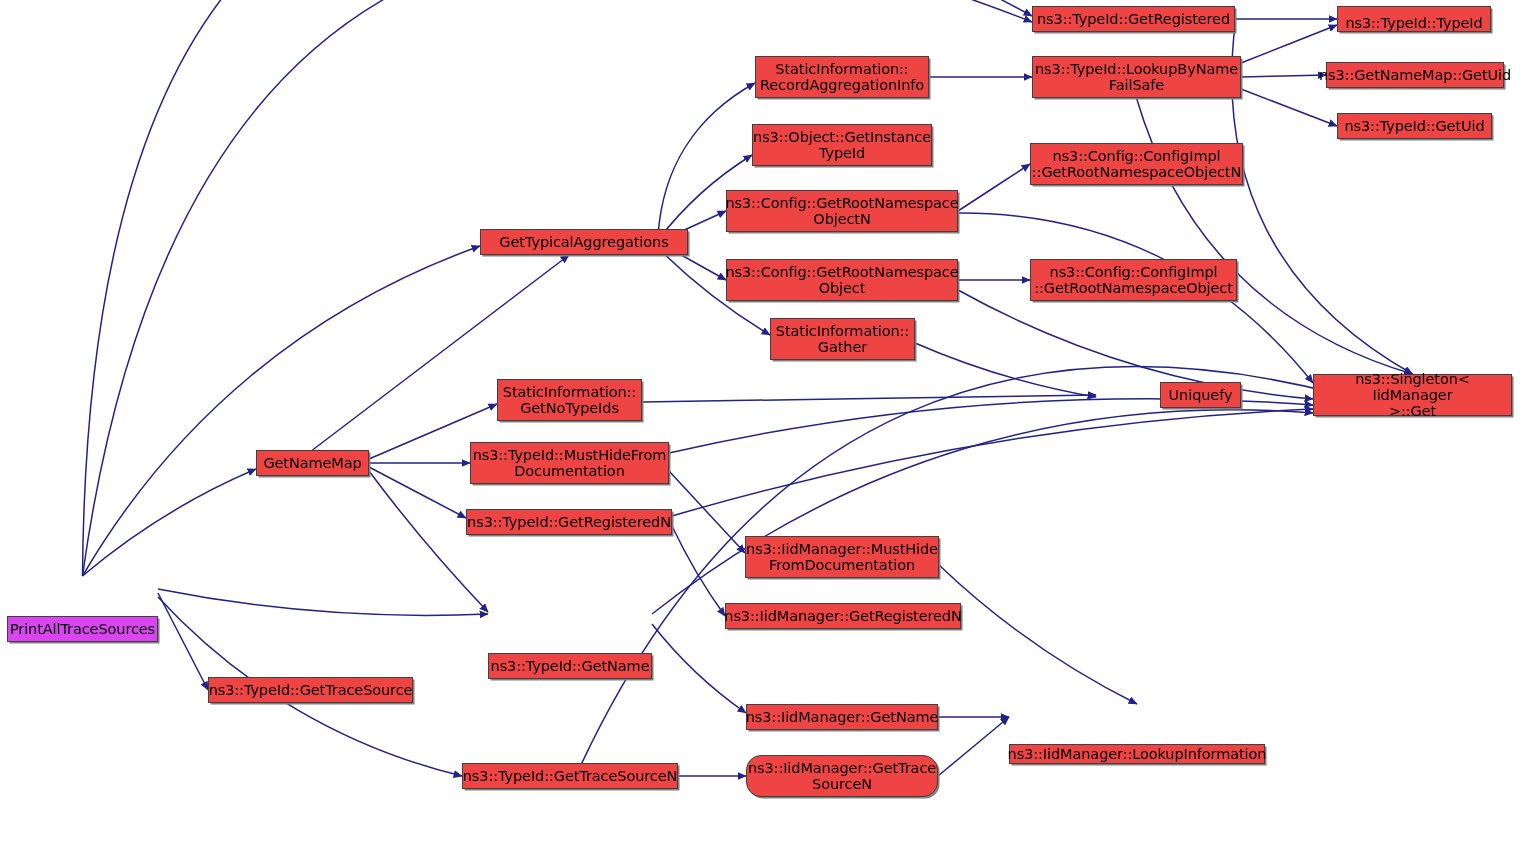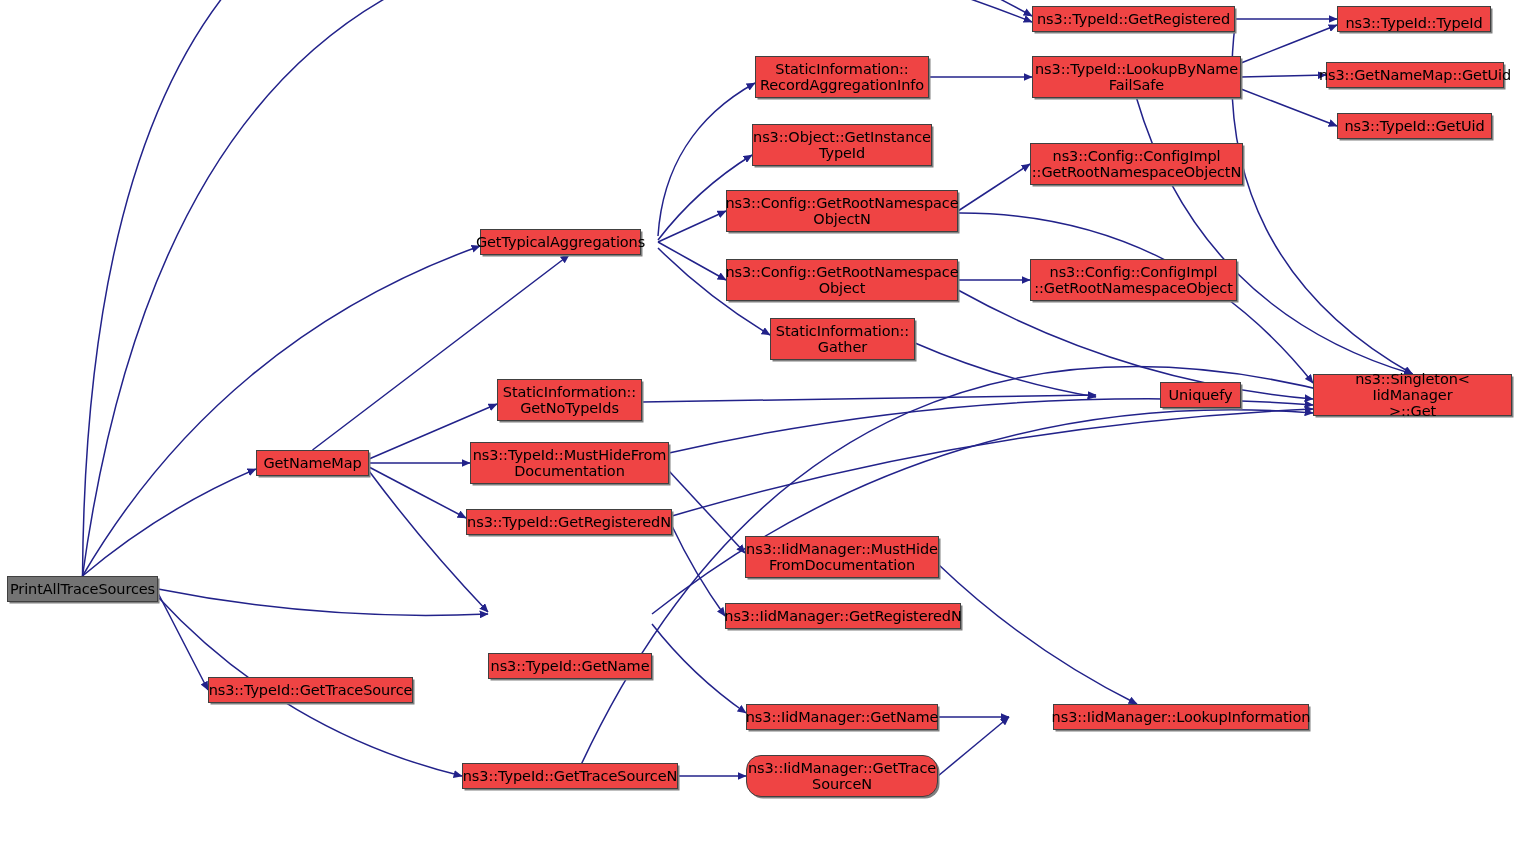--- a/index.html
+++ b/index.html
@@ -6,21 +6,21 @@
   body{width:1520px;height:846px;overflow:hidden;
        font-family:"DejaVu Sans","Liberation Sans",sans-serif;}
   #canvas{position:relative;width:1520px;height:846px;background:#fff;}
   svg#edges{position:absolute;left:0;top:0;width:1520px;height:846px;}
   .node{position:absolute;box-sizing:border-box;
         border:1px solid #404040;background:#ef4444;
         box-shadow:2px 2px 0 -0.5px #808080;
         display:flex;align-items:center;justify-content:center;
         text-align:center;line-height:1.12;
         font-size:14.5px;color:#000;letter-spacing:-0.1px;}
-  .node.root{background:#737373;border-color:#404040;}
+  .node.root{background:#d946ef;border-color:#404040;margin-top:40px;}
   .node span{display:block;padding:0 4px;white-space:pre-line;}
 </style>
 </head>
 <body>
 
 <div id="canvas">
   <svg id="edges" viewBox="0 0 1520 846" preserveAspectRatio="none">
     <defs>
       <marker id="ah" markerWidth="9" markerHeight="8" refX="8.4" refY="4" orient="auto" markerUnits="userSpaceOnUse">
         <path d="M0,0 L9,4 L0,8 z" fill="#22228a"></path>
@@ -99,21 +99,21 @@
 TypeId</span>
       </div>
       <div class="node" style="left: 1030px; top: 143px; width: 213px; height: 42px;">
         <span>ns3::Config::ConfigImpl
 ::GetRootNamespaceObjectN</span>
       </div>
       <div class="node" style="left: 726px; top: 190px; width: 232px; height: 42px;">
         <span>ns3::Config::GetRootNamespace
 ObjectN</span>
       </div>
-      <div class="node" style="left: 480px; top: 229px; width: 161px; height: 26px; text-align: center;">
+      <div class="node" style="left: 480px; top: 229px; width: 208px; height: 26px; text-align: center;">
         <span>GetTypicalAggregations</span>
       </div>
       <div class="node" style="left: 726px; top: 259px; width: 232px; height: 42px;">
         <span>ns3::Config::GetRootNamespace
 Object</span>
       </div>
       <div class="node" style="left: 1030px; top: 259px; width: 207px; height: 42px;">
         <span>ns3::Config::ConfigImpl
 ::GetRootNamespaceObject</span>
       </div>
@@ -151,21 +151,21 @@
       </div>
       <div class="node" style="left: 488px; top: 605px; width: 164px; height: 26px; margin-top: 48px;">
         <span>ns3::TypeId::GetName</span>
       </div>
       <div class="node" style="left: 208px; top: 677px; width: 205px; height: 26px;">
         <span>ns3::TypeId::GetTraceSource</span>
       </div>
       <div class="node" style="left: 746px; top: 704px; width: 192px; height: 26px;">
         <span>ns3::IidManager::GetName</span>
       </div>
-      <div class="node" style="left: 1009px; top: 704px; width: 256px; height: 26px; margin-left: 44px;">
+      <div class="node" style="left: 1009px; top: 744px; width: 256px; height: 20px;">
         <span>ns3::IidManager::LookupInformation</span>
       </div>
       <div class="node" style="left: 462px; top: 763px; width: 216px; height: 26px;">
         <span>ns3::TypeId::GetTraceSourceN</span>
       </div>
       <div class="node" style="left: 746px; top: 755px; width: 192px; height: 42px; border-radius: 15px;">
         <span>ns3::IidManager::GetTrace
 SourceN</span>
       </div>
     </div>

